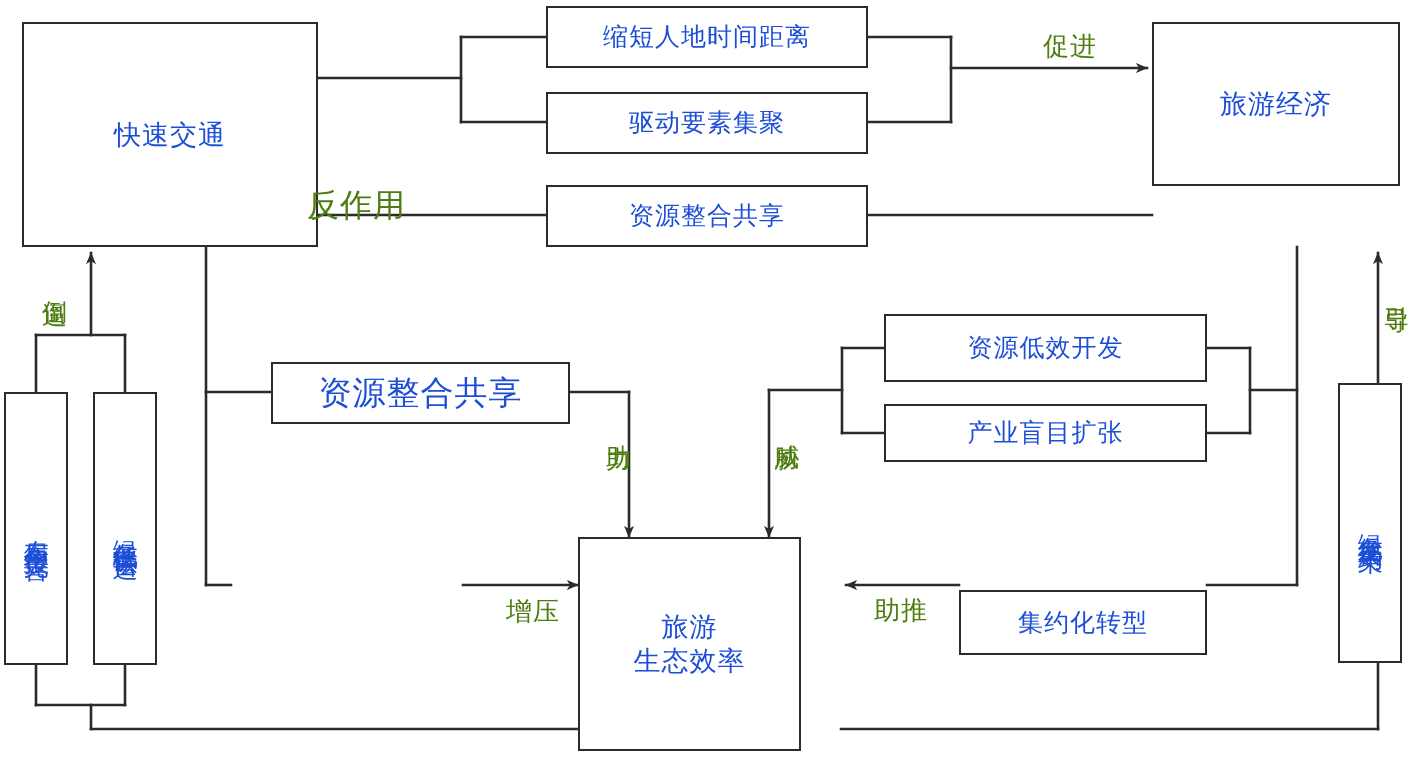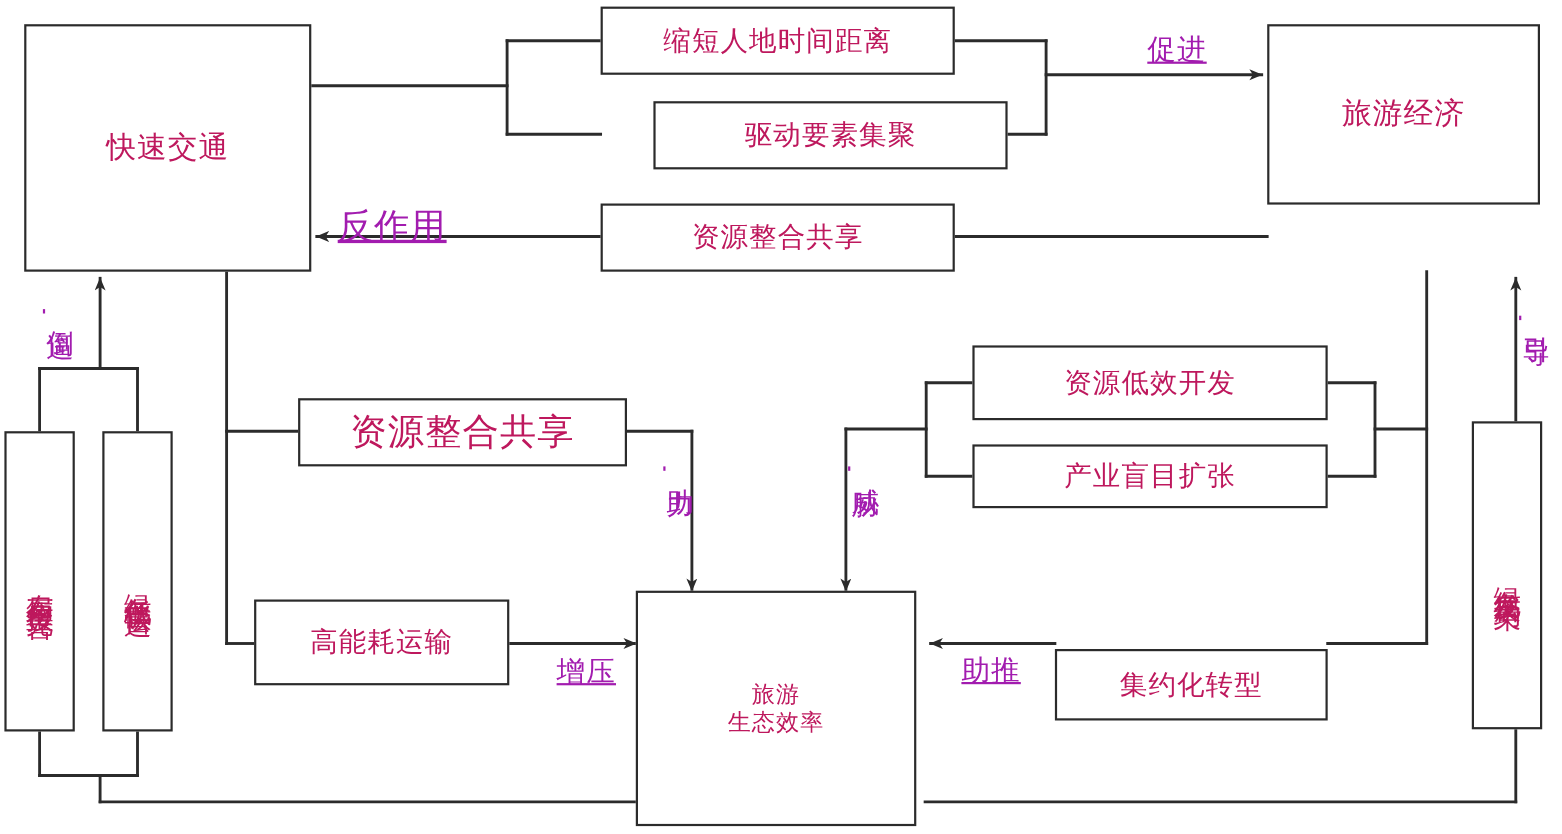--- a/index.html
+++ b/index.html
@@ -25,36 +25,35 @@
   }
   .node {
     position: absolute;
     box-sizing: border-box;
     border: 2.2px solid #2b2b2b;
     background: #ffffff;
     display: flex;
     align-items: center;
     justify-content: center;
     text-align: center;
-    color: #be185d;
+    color: #1d4ed8;
     line-height: 1.25;
     letter-spacing: 1px;
   }
   .node.vert {
     writing-mode: vertical-rl;
     text-orientation: upright;
     letter-spacing: 3px;
   }
   .lbl {
     position: absolute;
-    color: #a21caf;
+    color: #4d7c0f;
     white-space: pre;
     line-height: 1.1;
     letter-spacing: 1px;
-    text-decoration: underline;
   }
   .lbl.vert {
     writing-mode: vertical-rl;
     text-orientation: upright;
     letter-spacing: 2px;
     white-space: normal;
   }
 </style>
 </head>
 <body>
@@ -116,39 +115,38 @@
 
       <path d="M1207,585 L1297,585"></path>
       <path d="M959,585 L846,585" marker-end="url(#ah)"></path>
 
       <path d="M841,729 L1378,729"></path>
       <path d="M1378,729 L1378,663"></path>
       <path d="M1378,383 L1378,253" marker-end="url(#ah)"></path>
     </g>
   </svg>
 
-  <div class="node" style="left:22px; top:22px; width:261px; height:225px; font-size:27px;">快速交通</div>
+  <div class="node" style="left:22px; top:22px; width:296px; height:225px; font-size:27px;">快速交通</div>
 
   <div class="node" style="left:546px; top:6px; width:322px; height:62px; font-size:25px;">缩短人地时间距离</div>
 
-  <div class="node" style="left:546px; top:92px; width:322px; height:62px; font-size:25px;margin-left:48px;">驱动要素集聚</div>
+  <div class="node" style="left:546px; top:92px; width:322px; height:62px; font-size:25px;">驱动要素集聚</div>
 
   <div class="node" style="left:1152px; top:22px; width:248px; height:164px; font-size:27px;">旅游经济</div>
 
   <div class="node" style="left:546px; top:185px; width:322px; height:62px; font-size:25px;">资源整合共享</div>
 
   <div class="node vert" style="left:4px; top:392px; width:64px; height:273px; font-size:25px;">布局衔接完善</div>
 
   <div class="node vert" style="left:93px; top:392px; width:64px; height:273px; font-size:25px;">绿色低碳营运</div>
 
   <div class="node" style="left:271px; top:362px; width:299px; height:62px; font-size:33px;">资源整合共享</div>
 
-  <div class="node" style="left:231px; top:545px; width:232px; height:78px; font-size:25px;">高能耗运输</div>
 
-  <div class="node" style="left:578px; top:537px; width:255px; height:214px; font-size:21px; white-space:pre-line;">旅游
+  <div class="node" style="left:578px; top:537px; width:223px; height:214px; font-size:27px; white-space:pre-line;">旅游
 生态效率</div>
 
   <div class="node" style="left:884px; top:314px; width:323px; height:68px; font-size:25px;">资源低效开发</div>
 
   <div class="node" style="left:884px; top:404px; width:323px; height:58px; font-size:25px;">产业盲目扩张</div>
 
   <div class="node" style="left:959px; top:553px; width:248px; height:65px; font-size:25px;margin-top:37px;">集约化转型</div>
 
   <div class="node vert" style="left:1338px; top:383px; width:64px; height:280px; font-size:25px;">绿色发展约束</div>
 

